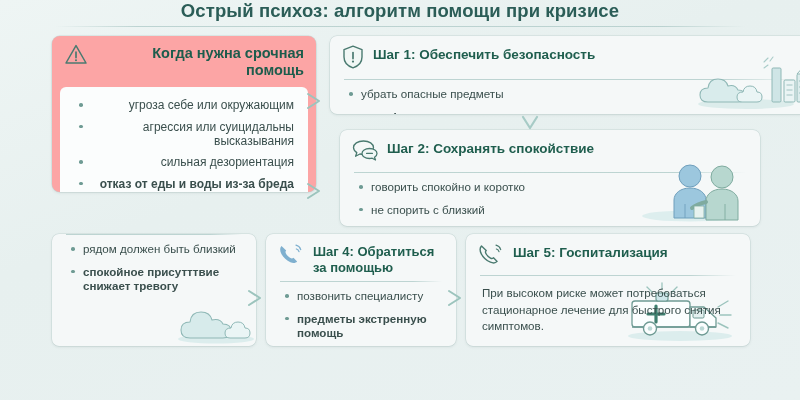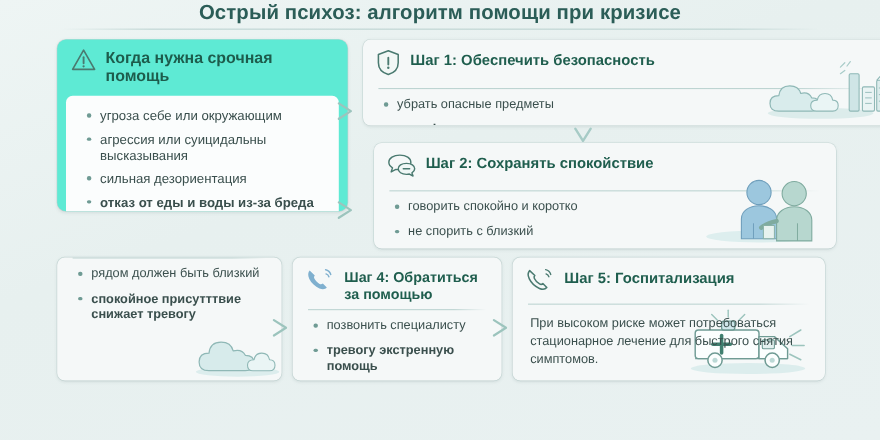--- a/index.html
+++ b/index.html
@@ -100,22 +100,23 @@
     line-height: 16.5px;
     padding: 9px 14px 8px 16px;
     position: relative;
     z-index: 2;
   }
 
   
   #panel-urgent {
     left: 52px; top: 36px;
     width: 264px; height: 156px;
-    background: #5eead4;
+    background: #fca5a5;
     border-radius: 8px;
+    text-align: right;
   }
   #panel-urgent .card-head { padding: 7px 12px 6px 12px; }
   #panel-urgent .card-head-title {
     font-size: 14.5px;
     color: #1d5c4c;
   }
   #panel-urgent .inner-white {
     background: #fbfdfd;
     margin: 2px 8px 9px 8px;
     border-radius: 6px;
@@ -304,21 +305,21 @@
         <path d="M4.5 4 C3 5.6 2.6 8.3 4.2 11.6 c1.8 3.7 5.4 7 9.2 8.6 c3.1 1.3 5.4 .7 6.7 -.8 l-3.6 -3.6 c-.9 .8 -2 .9 -3 .3 c-1.9 -1.1 -3.8 -3 -4.7 -4.9 c-.5 -1 -.4 -2 .4 -2.8 Z" fill="#7fb0cf"></path>
         <path d="M19 3.2 q3.6 .8 4.7 4.4" fill="none" stroke="#7fb0cf" stroke-width="1.3" stroke-linecap="round"></path>
         <path d="M19.4 7 q2 .6 2.6 2.6" fill="none" stroke="#7fb0cf" stroke-width="1.3" stroke-linecap="round"></path>
       </svg>
     </span>
     <span class="card-head-title">Шаг 4: Обратиться за помощью</span>
   </div>
   <div class="head-rule"></div>
   <ul class="bullets">
     <li>позвонить специалисту</li>
-    <li>тревогу экстренную помощь</li>
+    <li>предметы экстренную помощь</li>
   </ul>
 </div>
 
 <div class="arrow" style="left:443px; top:285px;">
   <svg width="26" height="26" viewBox="0 0 26 26">
     <path d="M6 6 L17 13 L6 20" fill="none" stroke="#9cc4bd" stroke-width="2" stroke-linecap="round" stroke-linejoin="round"></path>
   </svg>
 </div>
 
 <div class="card" id="panel-step5">

